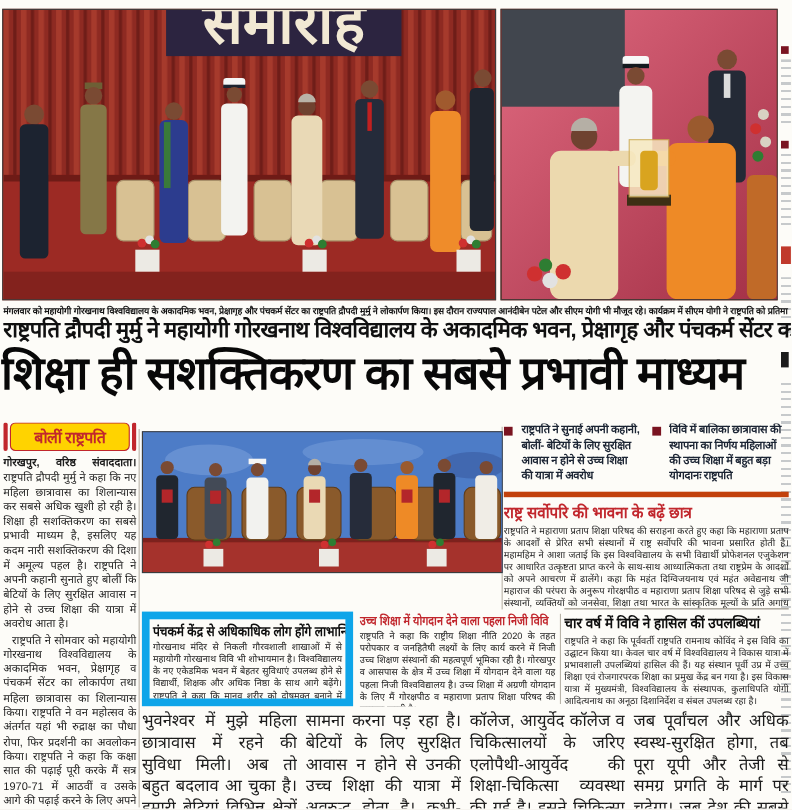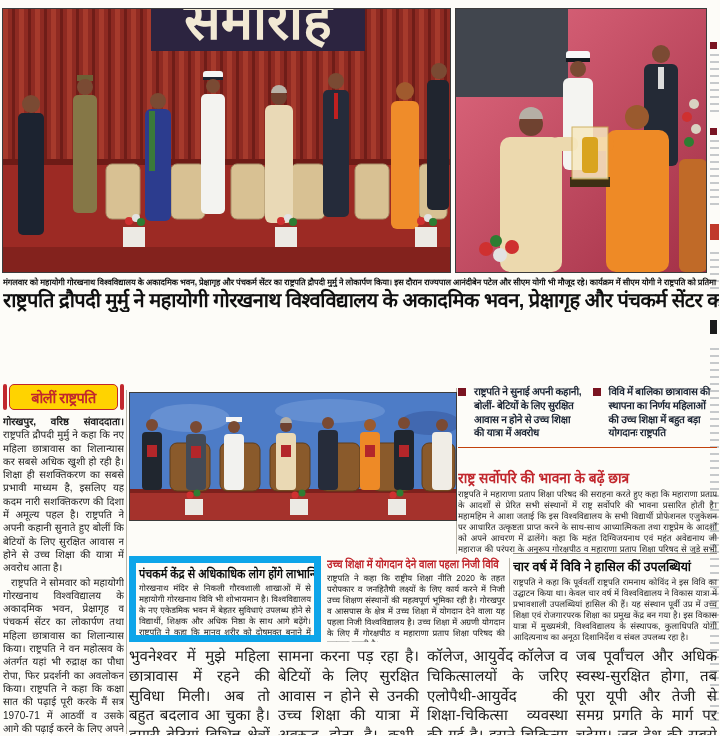--- a/index.html
+++ b/index.html
@@ -63,21 +63,21 @@
   .hl-sq { width:8px; height:8px; background:#7a1421; margin-top:3px; flex:0 0 auto; }
   .hl-text { font-size:10.2px; font-weight:bold; color:#1b2433; line-height:1.35; letter-spacing:-0.3px; }
 
   
   .sec { position:absolute; overflow:hidden; }
   .sec-head { font-weight:bold; white-space:nowrap; transform-origin:left center; }
   .red-head { color:#c1272d; }
   .black-head { color:#0d0d0d; }
   .sec-body { font-size:8.5px; line-height:1.3; text-align:justify; color:#1d1d1d; }
 
-  .sec-rashtra { left:458px; top:447px; width:259px; height:106px; border-top:1px solid #c2410c; padding-top:19px; }
+  .sec-rashtra { left:458px; top:447px; width:259px; height:106px; border-top:5px solid #c2410c; padding-top:3px; }
   .sec-rashtra .sec-head { font-size:14.5px; transform:scaleX(0.95); margin-bottom:2px; }
 
   .panch-box { position:absolute; left:129px; top:556px; width:192px; height:86px; border:7px solid #0ea5e9; padding:2px 3px; overflow:hidden; }
   .panch-box .sec-head { font-size:12.5px; transform:scaleX(0.88); margin-bottom:1px; }
   .panch-box .sec-body { font-size:8.4px; }
 
   .sec-nijee { left:327px; top:556px; width:178px; height:86px; }
   .sec-nijee .sec-head { font-size:11.5px; transform:scaleX(0.86); margin-bottom:2px; }
   .sec-nijee .sec-body { font-size:8.4px; }
 
@@ -245,20 +245,21 @@
     <i class="sq" style="top:128px"></i>
     <i class="frag" style="top:140px;height:66px"></i>
     <i class="redfrag" style="top:224px"></i>
     <i class="frag" style="top:252px;height:56px"></i>
     <i class="blackfrag" style="top:320px"></i>
     <i class="frag" style="top:348px;height:378px"></i>
   </div>
 
   <div class="top-caption">मंगलवार को महायोगी गोरखनाथ विश्वविद्यालय के अकादमिक भवन, प्रेक्षागृह और पंचकर्म सेंटर का राष्ट्रपति द्रौपदी मुर्मु ने लोकार्पण किया। इस दौरान राज्यपाल आनंदीबेन पटेल और सीएम योगी भी मौजूद रहे। कार्यक्रम में सीएम योगी ने राष्ट्रपति को प्रतिमा भेंट की।</div>
   <div class="kicker-headline">राष्ट्रपति द्रौपदी मुर्मु ने महायोगी गोरखनाथ विश्वविद्यालय के अकादमिक भवन, प्रेक्षागृह और पंचकर्म सेंटर का लोकार्पण किया</div>
+  <div class="main-headline">शिक्षा ही सशक्तिकरण का सबसे प्रभावी माध्यम</div>
 
   <div class="left-col">
     <div class="boli-wrap">
       <span class="boli-bar"></span>
       <span class="boli-box">बोलीं राष्ट्रपति</span>
       <span class="boli-bar"></span>
     </div>
     <p class="article"><span class="dateline">गोरखपुर, वरिष्ठ संवाददाता।</span> <span>राष्ट्रपति द्रौपदी मुर्मु ने कहा कि नए महिला छात्रावास का शिलान्यास कर सबसे अधिक खुशी हो रही है। शिक्षा ही सशक्तिकरण का सबसे प्रभावी माध्यम है, इसलिए यह कदम नारी सशक्तिकरण की दिशा में अमूल्य पहल है। राष्ट्रपति ने अपनी कहानी सुनाते हुए बोलीं कि बेटियों के लिए सुरक्षित आवास न होने से उच्च शिक्षा की यात्रा में अवरोध आता है।</span></p>
     <p class="article indent">राष्ट्रपति ने सोमवार को महायोगी गोरखनाथ विश्वविद्यालय के अकादमिक भवन, प्रेक्षागृह व पंचकर्म सेंटर का लोकार्पण तथा महिला छात्रावास का शिलान्यास किया। राष्ट्रपति ने वन महोत्सव के अंतर्गत यहां भी रुद्राक्ष का पौधा रोपा, फिर प्रदर्शनी का अवलोकन किया। राष्ट्रपति ने कहा कि कक्षा सात की पढ़ाई पूरी करके मैं सत्र 1970-71 में आठवीं व उसके आगे की पढ़ाई करने के लिए अपने गांव से 300 किमी. दूर भुवनेश्वर गई। 55 वर्ष पहले वह दूरी भी बहुत अधिक थी, क्योंकि तब आवागमन के साधन बहुत सीमित हुआ करते थे। मुझसे पहले मेरे गांव की कोई बालिका बाहर पढ़ने नहीं गई थी।</p>
   </div>

